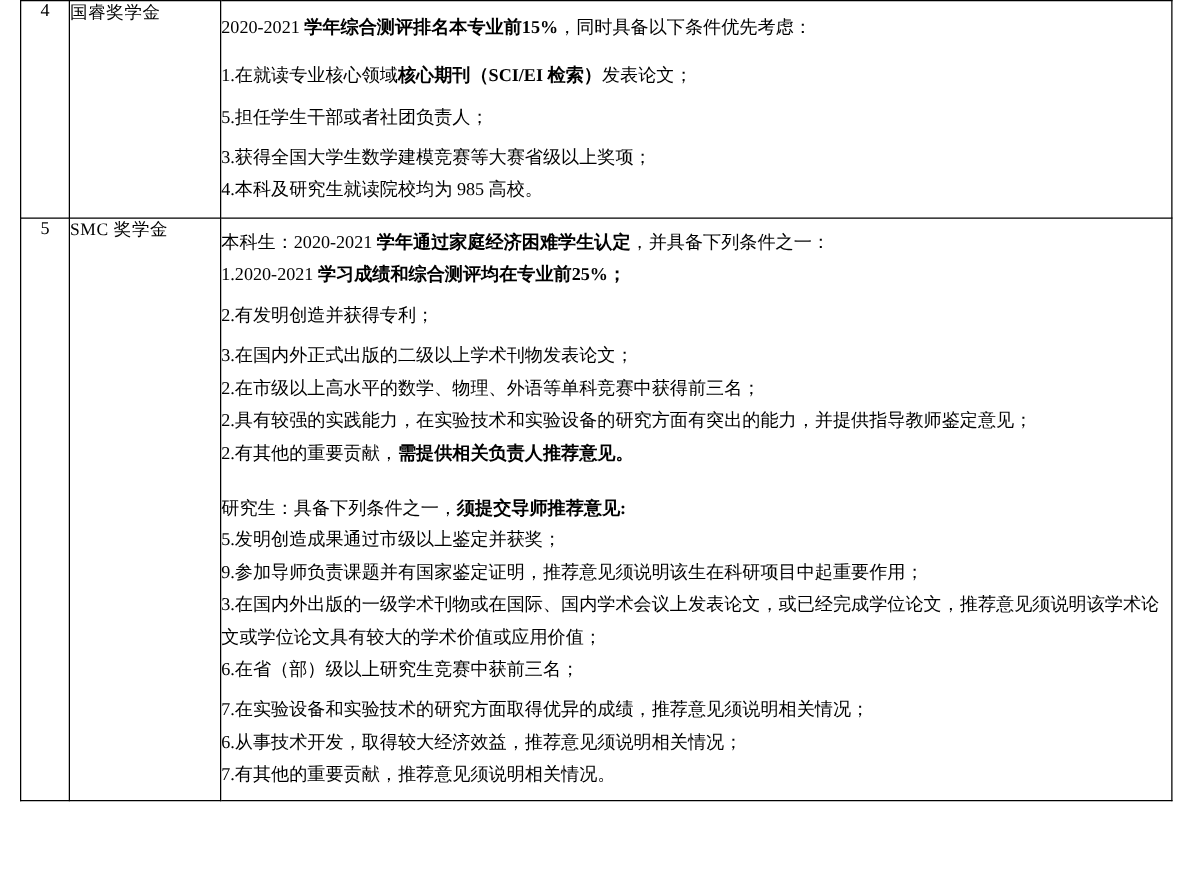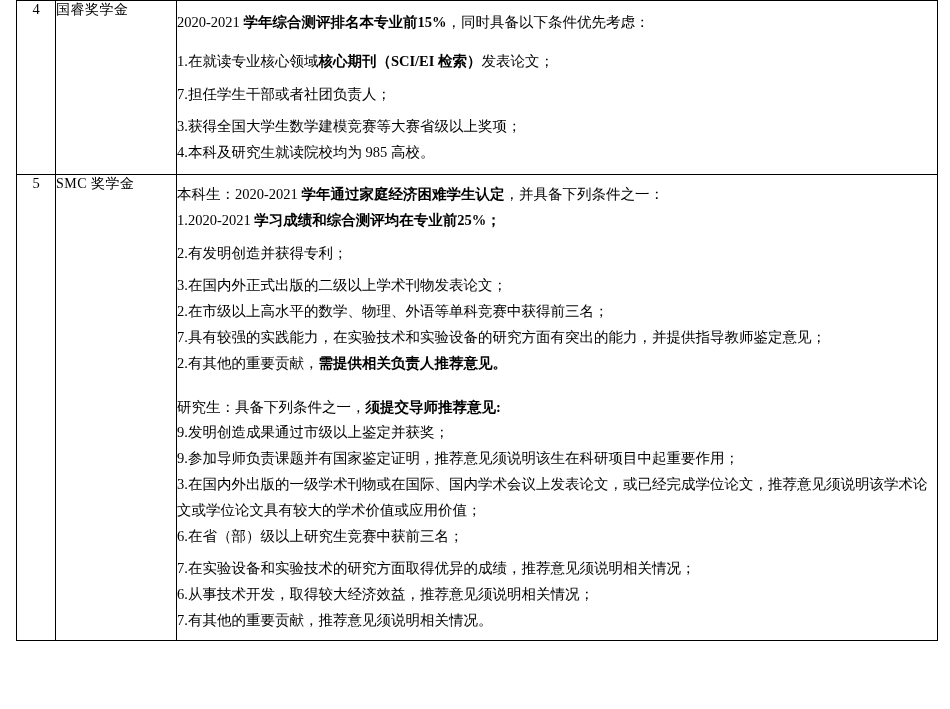--- a/index.html
+++ b/index.html
@@ -75,42 +75,42 @@
   <table class="doc-table">
     <tbody>
       <tr class="row1">
         <td class="cell-num col-num">4</td>
         <td class="cell-name col-name">国睿奖学金</td>
         <td class="cell-body col-body">
           <div class="line"><span>2020-2021 </span><span class="b">学年综合测评排名本专业前15%</span><span>，同时具备以下条件优先考虑：</span></div>
           <div class="gap-md"></div>
           <div class="line"><span>1.在就读专业核心领域</span><span class="b">核心期刊（SCI/EI 检索）</span><span>发表论文；</span></div>
           <div class="gap-sm"></div>
-          <div class="line"><span>7.担任学生干部或者社团负责人；</span></div>
+          <div class="line"><span>5.担任学生干部或者社团负责人；</span></div>
           <div class="gap-sm"></div>
           <div class="line"><span>3.获得全国大学生数学建模竞赛等大赛省级以上奖项；</span></div>
           <div class="line"><span>4.本科及研究生就读院校均为 985 高校。</span></div>
         </td>
       </tr>
       <tr class="row2">
         <td class="cell-num col-num">5</td>
         <td class="cell-name col-name">SMC 奖学金</td>
         <td class="cell-body col-body">
           <div class="line"><span>本科生：2020-2021 </span><span class="b">学年通过家庭经济困难学生认定</span><span>，并具备下列条件之一：</span></div>
           <div class="line"><span>1.2020-2021 </span><span class="b">学习成绩和综合测评均在专业前25%；</span></div>
           <div class="gap-sm"></div>
           <div class="line"><span>2.有发明创造并获得专利；</span></div>
           <div class="gap-sm"></div>
           <div class="line"><span>3.在国内外正式出版的二级以上学术刊物发表论文；</span></div>
           <div class="line"><span>2.在市级以上高水平的数学、物理、外语等单科竞赛中获得前三名；</span></div>
-          <div class="line wrap"><span>7.具有较强的实践能力，在实验技术和实验设备的研究方面有突出的能力，并提供指导教师鉴定意见；</span></div>
+          <div class="line wrap"><span>2.具有较强的实践能力，在实验技术和实验设备的研究方面有突出的能力，并提供指导教师鉴定意见；</span></div>
           <div class="line"><span>2.有其他的重要贡献，</span><span class="b">需提供相关负责人推荐意见。</span></div>
           <div class="gap-lg"></div>
           <div class="line"><span>研究生：具备下列条件之一，</span><span class="b">须提交导师推荐意见:</span></div>
-          <div class="line"><span>9.发明创造成果通过市级以上鉴定并获奖；</span></div>
+          <div class="line"><span>5.发明创造成果通过市级以上鉴定并获奖；</span></div>
           <div class="line"><span>9.参加导师负责课题并有国家鉴定证明，推荐意见须说明该生在科研项目中起重要作用；</span></div>
           <div class="line wrap"><span>3.在国内外出版的一级学术刊物或在国际、国内学术会议上发表论文，或已经完成学位论文，推荐意见须说明该学术论文或学位论文具有较大的学术价值或应用价值；</span></div>
           <div class="line"><span>6.在省（部）级以上研究生竞赛中获前三名；</span></div>
           <div class="gap-sm"></div>
           <div class="line"><span>7.在实验设备和实验技术的研究方面取得优异的成绩，推荐意见须说明相关情况；</span></div>
           <div class="line"><span>6.从事技术开发，取得较大经济效益，推荐意见须说明相关情况；</span></div>
           <div class="line"><span>7.有其他的重要贡献，推荐意见须说明相关情况。</span></div>
         </td>
       </tr>
     </tbody>

